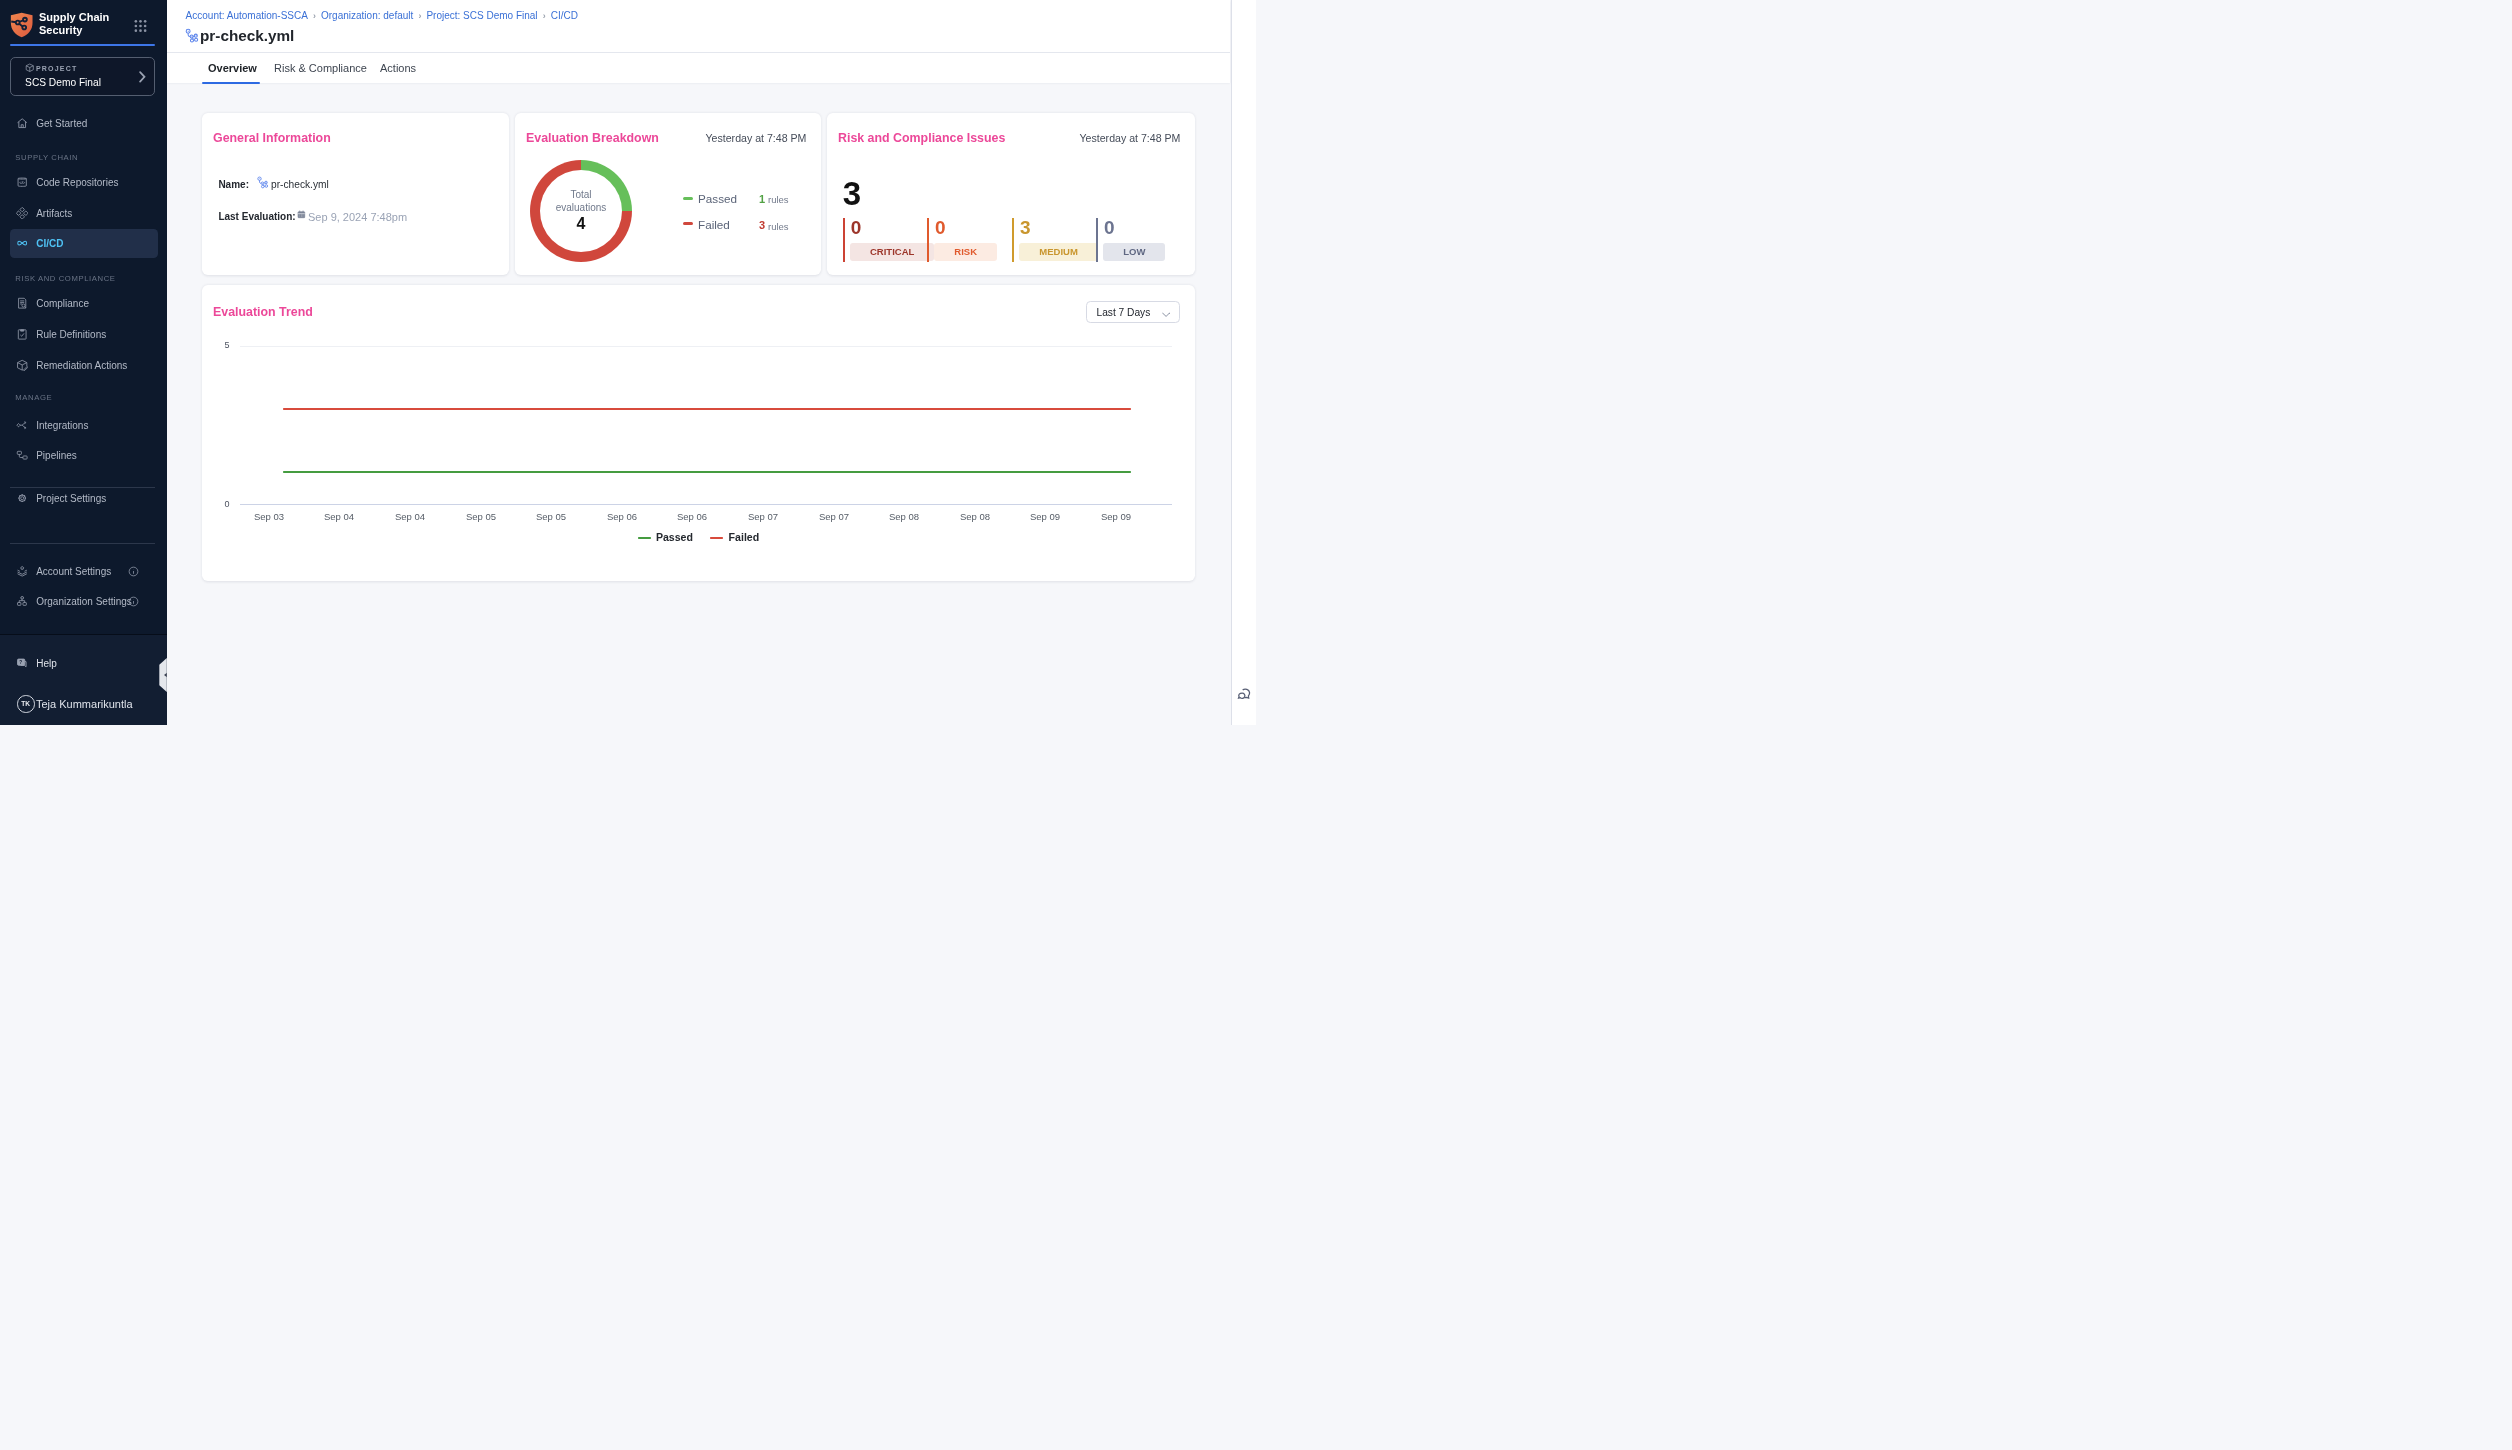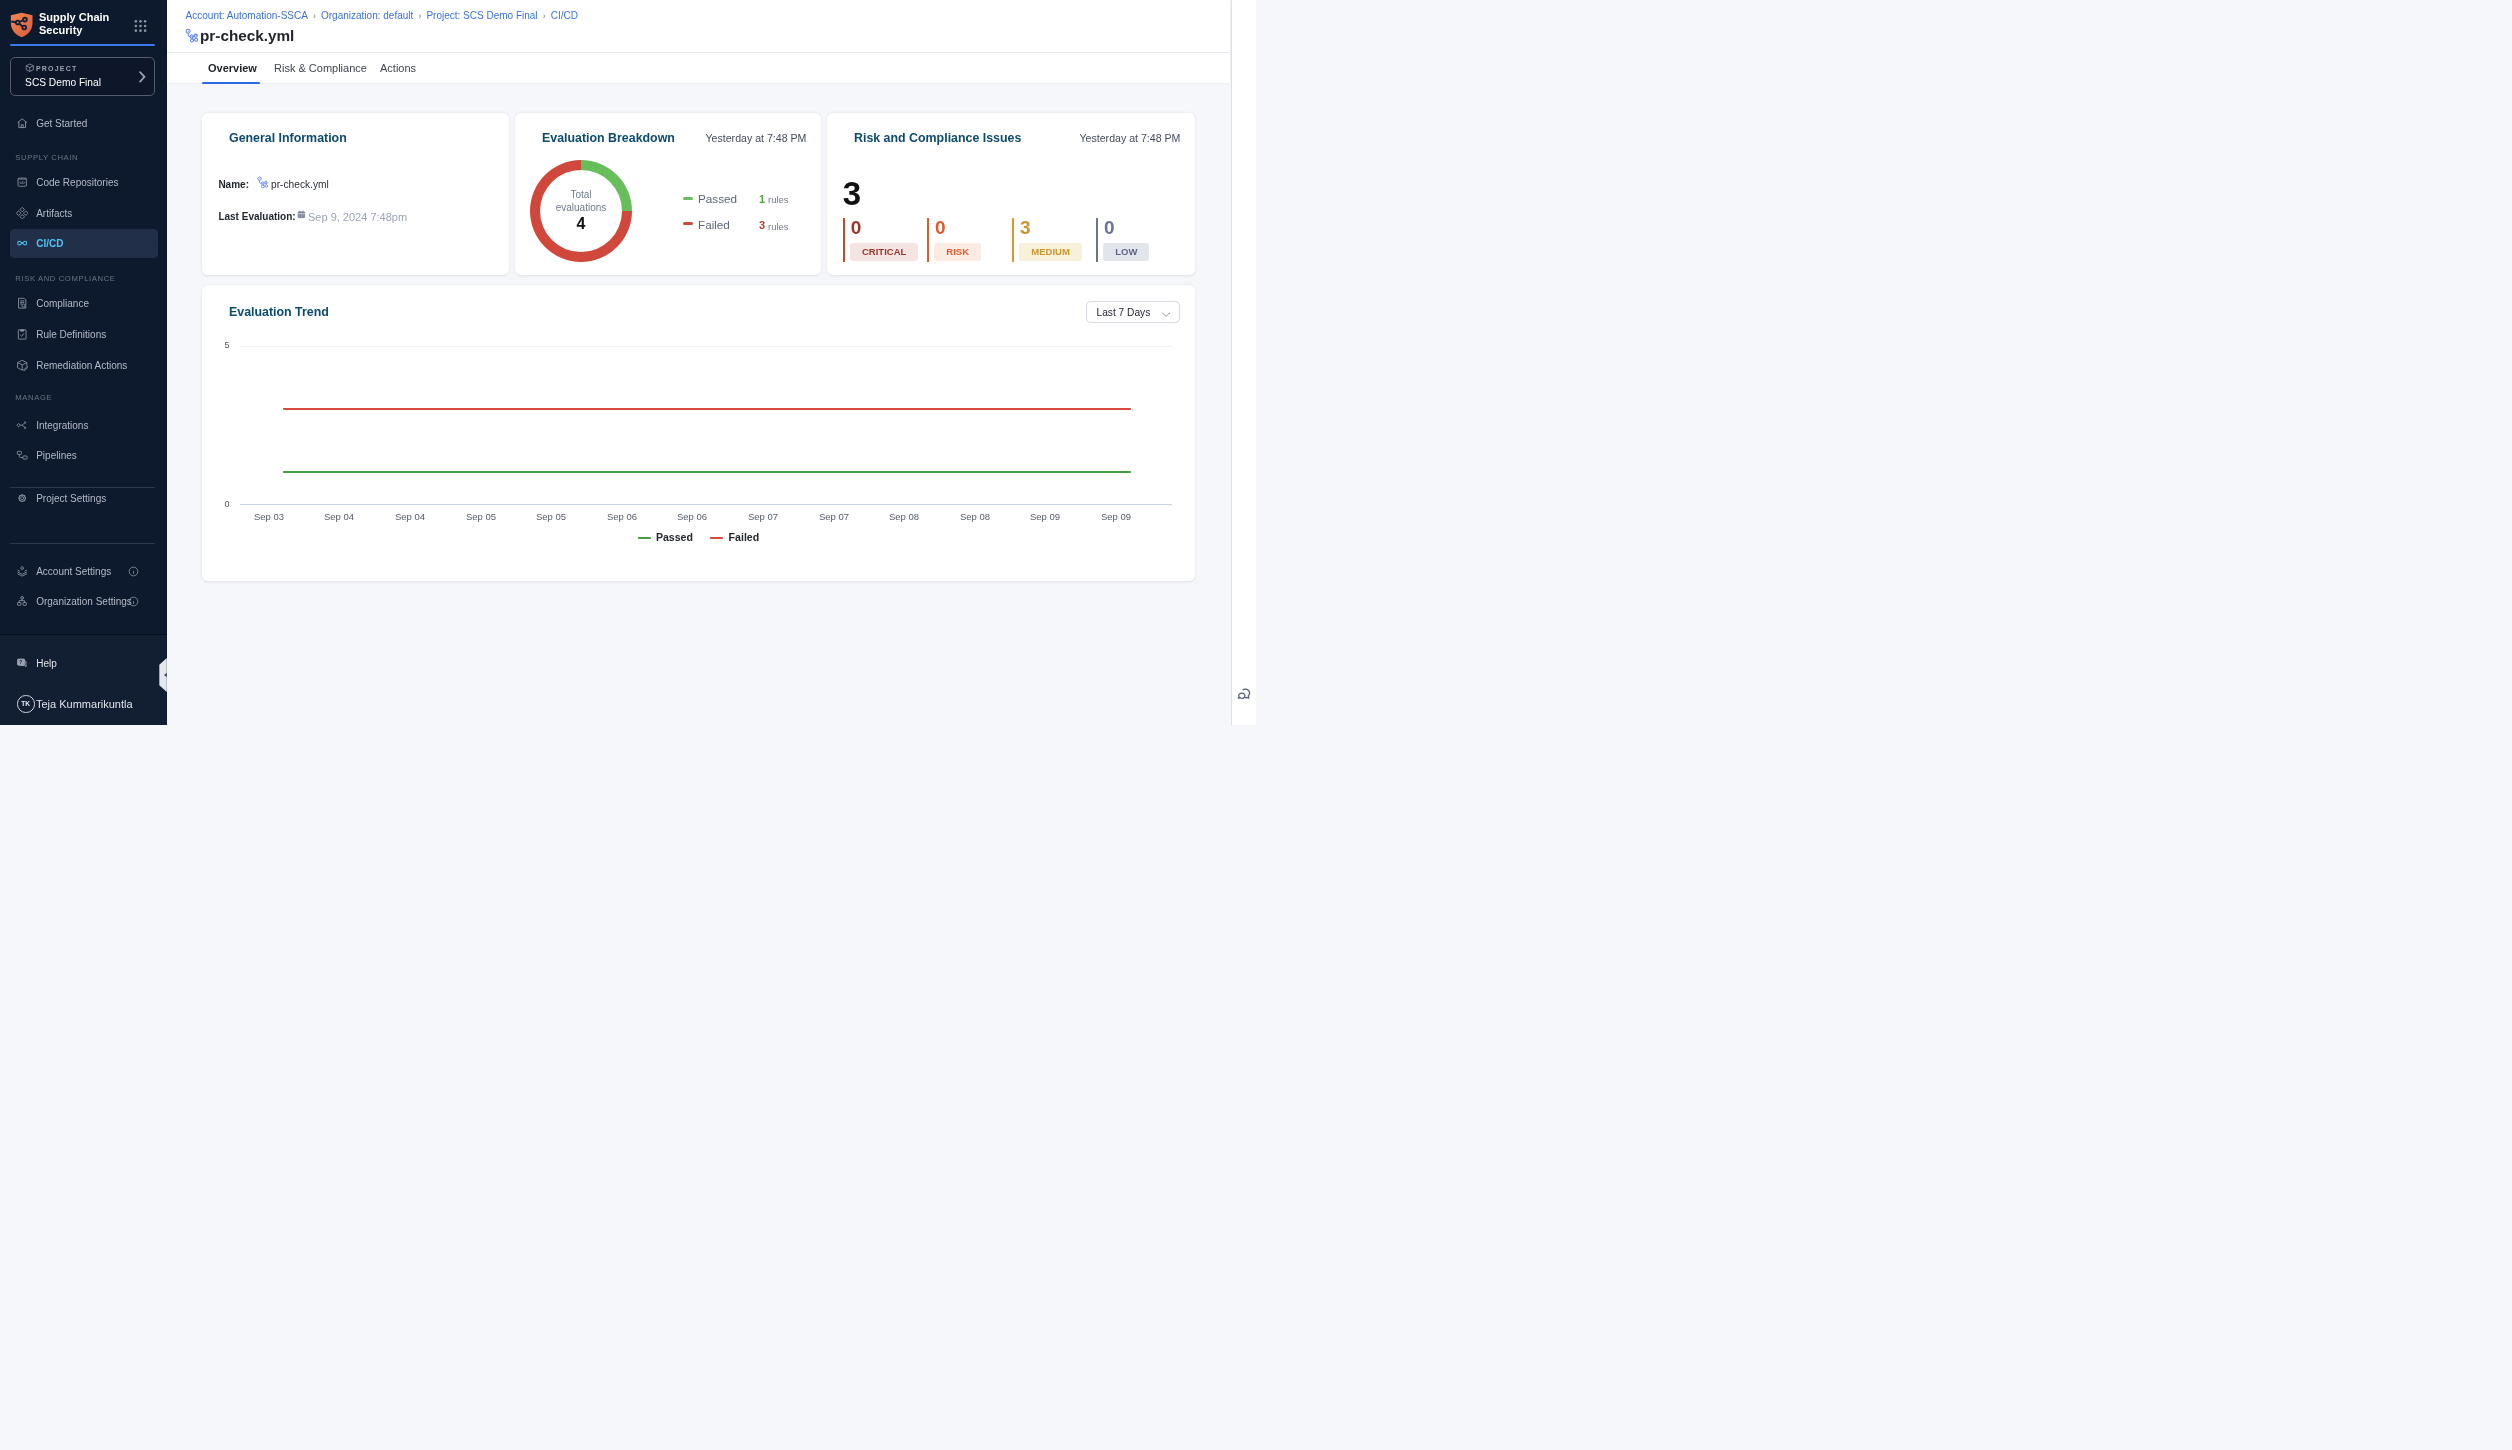--- a/index.html
+++ b/index.html
@@ -38,21 +38,21 @@
 .ptitle { position:absolute; left:33px; top:27px; font-size:15.3px; font-weight:700; color:#22262c; }
 .ptitle-ic { position:absolute; left:17px; top:28px; }
 .hdrdiv { position:absolute; left:0; top:52px; width:1063px; height:0.7px; background:#e4e7ee; }
 .tab { position:absolute; top:62px; font-size:11px; color:#3e4550; }
 .tab-active { font-weight:700; color:#1e2227; }
 .underline { position:absolute; left:35px; top:82px; width:58px; height:1.8px; background:#2d6ae2; border-radius:1.5px; }
 
 
 .rightstrip { position:absolute; left:1231px; top:0; width:25.5px; height:725px; background:#fff; border-left:0.7px solid #dde0e9; }
 .card { position:absolute; background:#fff; border-radius:5.8px; box-shadow:0 0.7px 2.9px rgba(20,30,60,.10); }
-.ctitle { position:absolute; left:27px; top:17.5px; font-size:12.4px; font-weight:700; color:#0c4a6e; }
+.ctitle { position:absolute; left:11px; top:17.5px; font-size:12.4px; font-weight:700; color:#ec4899; }
 .tstamp { position:absolute; right:14.6px; top:19px; font-size:10.6px; color:#454c59; }
 
 
 .gi-lbl { position:absolute; font-size:10px; font-weight:700; color:#23272e; }
 .gi-val { position:absolute; font-size:10.2px; color:#2a2f36; }
 .gi-grey { position:absolute; font-size:11px; color:#9aa3b5; }
 
 
 .donut { position:absolute; left:15px; top:47px; width:102px; height:102px; border-radius:50%;
   background:conic-gradient(#66bf5a 0deg 90deg, #d0473c 90deg 360deg); }
@@ -63,21 +63,21 @@
 .leg-pill { position:absolute; width:9.5px; height:3.3px; border-radius:1.8px; }
 .leg-name { position:absolute; font-size:11.7px; color:#5b6478; }
 .leg-num { position:absolute; font-size:11px; font-weight:700; }
 .leg-rules { position:absolute; font-size:9.5px; color:#737b8c; }
 
 
 .big3 { position:absolute; left:15.7px; top:62px; font-size:33px; font-weight:700; color:#111; }
 .sev { position:absolute; top:105px; width:85px; }
 .sev .bar { position:absolute; left:0; top:0; width:2.2px; height:44px; }
 .sev .num { position:absolute; left:8px; top:-0.7px; font-size:19px; font-weight:700; }
-.sev .pill { position:absolute; left:7.3px; top:25px; height:18px; border-radius:2.9px; font-size:9.5px; font-weight:700; line-height:18px; padding:0 12px; display:inline-block; }
+.sev .pill { position:absolute; left:7.3px; top:25px; height:18px; border-radius:2.9px; font-size:9.5px; font-weight:700; line-height:18px; padding:0 20px; display:inline-block; }
 
 
 .dd { position:absolute; left:884px; top:15.7px; width:94px; height:22.6px; border:0.7px solid #d7dae4; border-radius:4.4px; background:#fff; font-size:10.2px; color:#22262e; line-height:21px; padding-left:9.5px; }
 .dd:after { content:""; position:absolute; right:10.2px; top:8px; width:5.1px; height:5.1px; border-right:1.2px solid #757e92; border-bottom:1.2px solid #757e92; transform:rotate(45deg) scaleY(1); border-radius:0.7px; transform-origin:center; margin-top:0; }
 .axlab { position:absolute; font-size:9px; color:#4c5260; }
 .xlab { position:absolute; top:226px; width:44px; text-align:center; font-size:9.5px; color:#555c66; }
 .tr-line { position:absolute; left:81px; width:848px; height:1.5px; border-radius:0.7px; }
 .tr-leg { position:absolute; left:0; top:246px; width:993px; text-align:center; font-size:10.6px; font-weight:700; color:#24282e; }
 .tr-dash { display:inline-block; width:13px; height:1.8px; border-radius:0.7px; vertical-align:middle; margin-right:5.1px; }
 </style>

